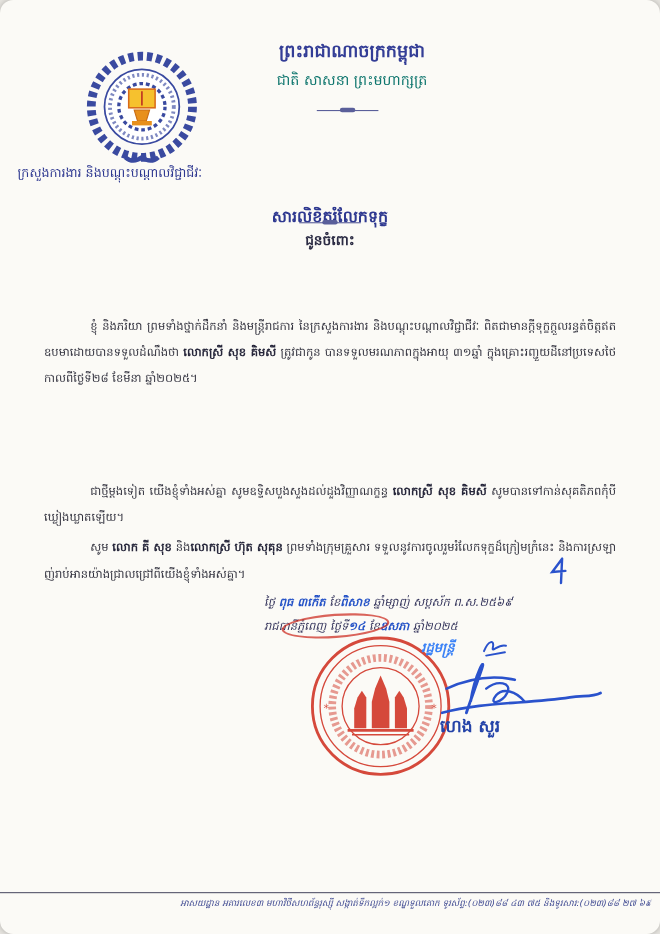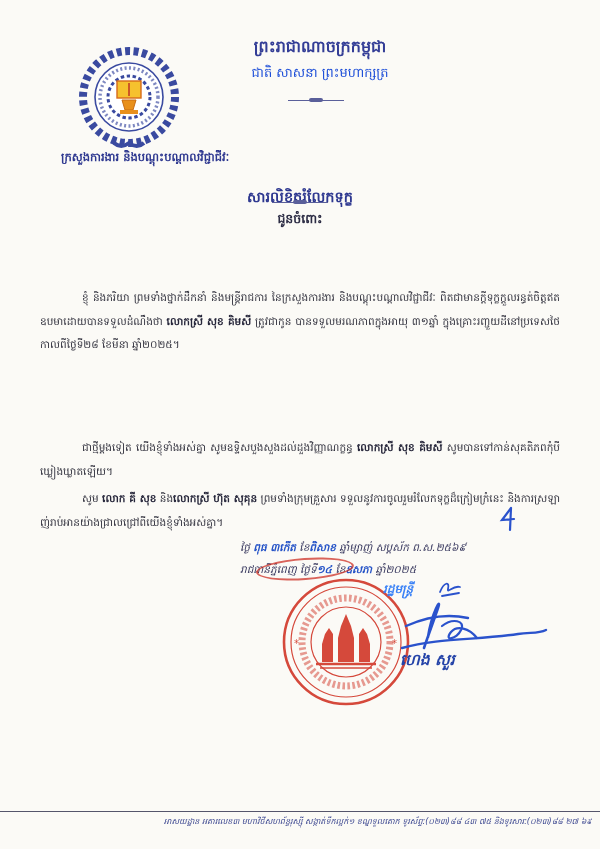--- a/index.html
+++ b/index.html
@@ -1,28 +1,28 @@
 <!DOCTYPE html>
 <html><head>
 <meta charset="utf-8">
 <style>
   html,body{margin:0;padding:0;background:#e8e6e1;font-family:"DejaVu Sans",sans-serif;}
   .page{position:relative;width:600px;height:849px;margin:0 auto;background:#fbfaf6;overflow:hidden;
-        box-shadow:0 0 6px rgba(0,0,0,.25);}
+        box-shadow:0 0 6px rgba(0,0,0,.25);border-radius:12px;}
   .abs{position:absolute;}
   
   .kingdom-title{left:180px;top:36px;width:280px;text-align:center;font-size:16px;font-weight:bold;
                  color:#333d96;white-space:nowrap;overflow:hidden;}
-  .kingdom-motto{left:180px;top:64px;width:280px;text-align:center;font-size:13px;color:#1d4ed8;
+  .kingdom-motto{left:180px;top:64px;width:280px;text-align:center;font-size:13px;color:#0f766e;
                  white-space:nowrap;overflow:hidden;}
   .mini-divider{height:1px;background:#5a5f9a;}
   .mini-divider:after{content:"";position:absolute;left:50%;top:-2px;width:14px;height:4px;margin-left:-7px;
                  background:#5a5f9a;border-radius:2px;}
-  .ministry-name{left:16px;top:150px;width:300px;font-size:11.5px;font-weight:bold;color:#2e3890;
-                 white-space:nowrap;overflow:hidden;margin-left:45px;}
+  .ministry-name{left:16px;top:150px;width:300px;font-size:11.5px;font-weight:normal;color:#2e3890;
+                 white-space:nowrap;overflow:hidden;}
   .doc-title{left:40px;top:188px;width:520px;text-align:center;font-size:14.5px;font-weight:bold;
              color:#2e3890;white-space:nowrap;overflow:hidden;}
   .salute-label{left:40px;top:211px;width:520px;text-align:center;font-size:12.5px;font-weight:bold;
              color:#2c2c44;white-space:nowrap;overflow:hidden;}
   .addressee{left:40px;top:233px;width:520px;text-align:center;font-size:12.5px;font-weight:bold;
              color:#2c2c44;white-space:nowrap;overflow:hidden;}
   .greeting{left:40px;top:260px;width:520px;font-size:11.5px;font-style:italic;color:#3d3d4c;
              white-space:nowrap;overflow:hidden;}
   
   .para{left:40px;width:520px;margin:0;font-size:10.5px;line-height:23.5px;color:#33333f;
@@ -35,21 +35,21 @@
   
   .dateline{width:336px;left:240px;text-align:left;font-size:10.5px;color:#35355c;
             white-space:nowrap;overflow:hidden;font-style:italic;}
   .d1{top:541px;}
   .d2{top:563px;}
   .hand{color:#2553c7;font-weight:bold;}
   .red-circle{left:256px;top:558px;width:94px;height:18px;border:2px solid rgba(206,48,38,.75);
               border-radius:50%;transform:rotate(-4deg);z-index:4;}
   .minister-title{left:383px;top:581px;font-size:12px;font-weight:bold;color:#3b82f6;white-space:nowrap;z-index:5;font-style:italic;}
   .sign-name{left:400px;top:650px;width:120px;font-size:15.5px;font-weight:bold;color:#2443a8;
-             white-space:nowrap;overflow:hidden;z-index:5;font-style:italic;}
+             white-space:nowrap;overflow:hidden;z-index:5;}
   
   .footer-rule{left:0;top:811px;width:600px;height:0;border-top:1px solid #55556b;}
   .footer-text{left:8px;top:816px;width:584px;text-align:right;font-size:8px;font-style:italic;
                color:#3c4790;white-space:nowrap;overflow:hidden;}
   svg{display:block;}
 </style>
 </head>
 <body>
 
 <div class="page">

